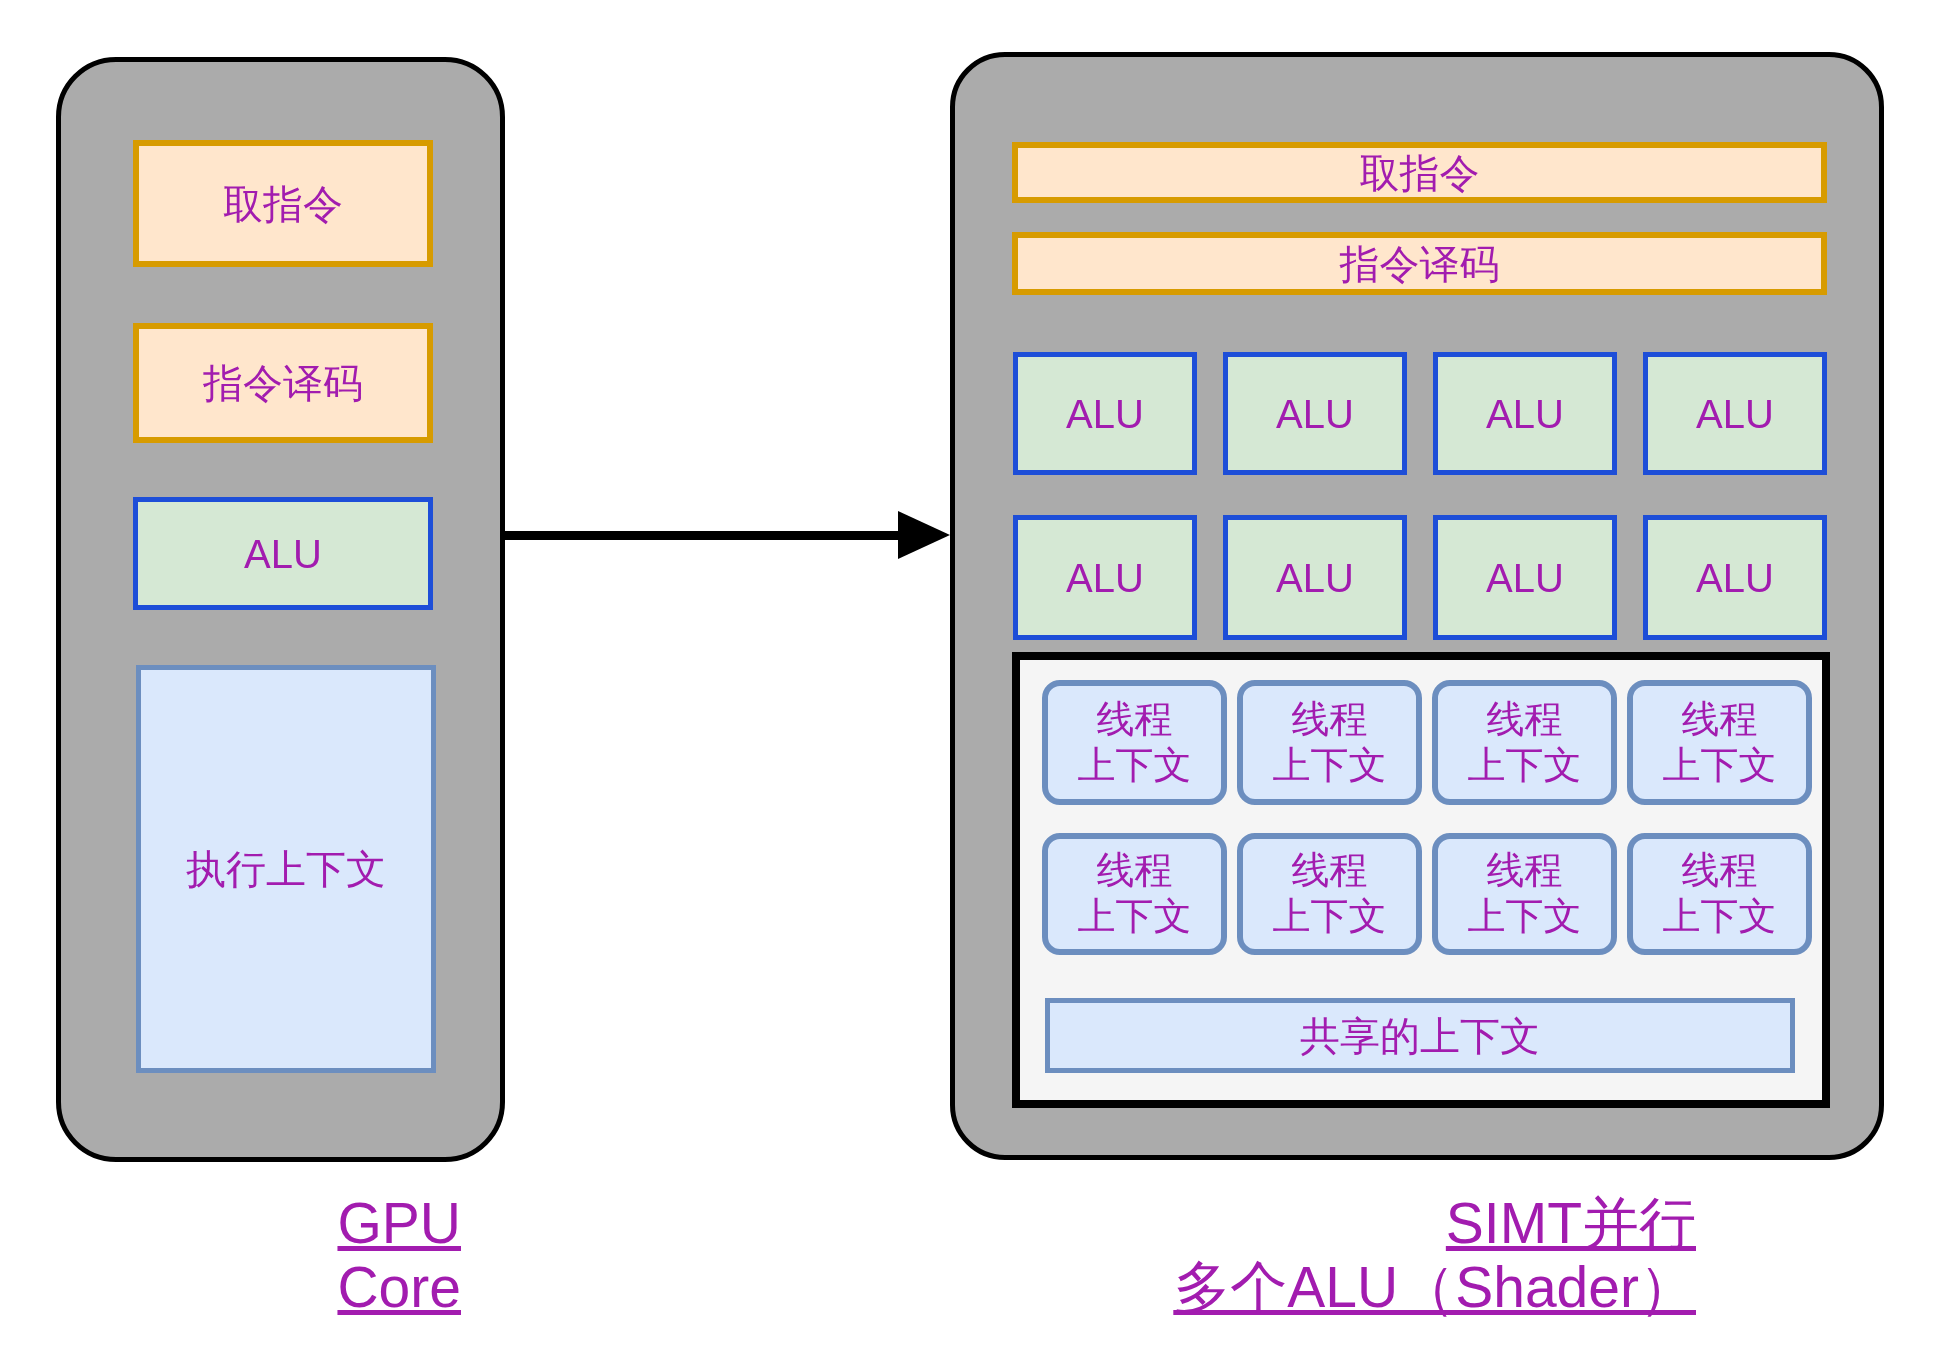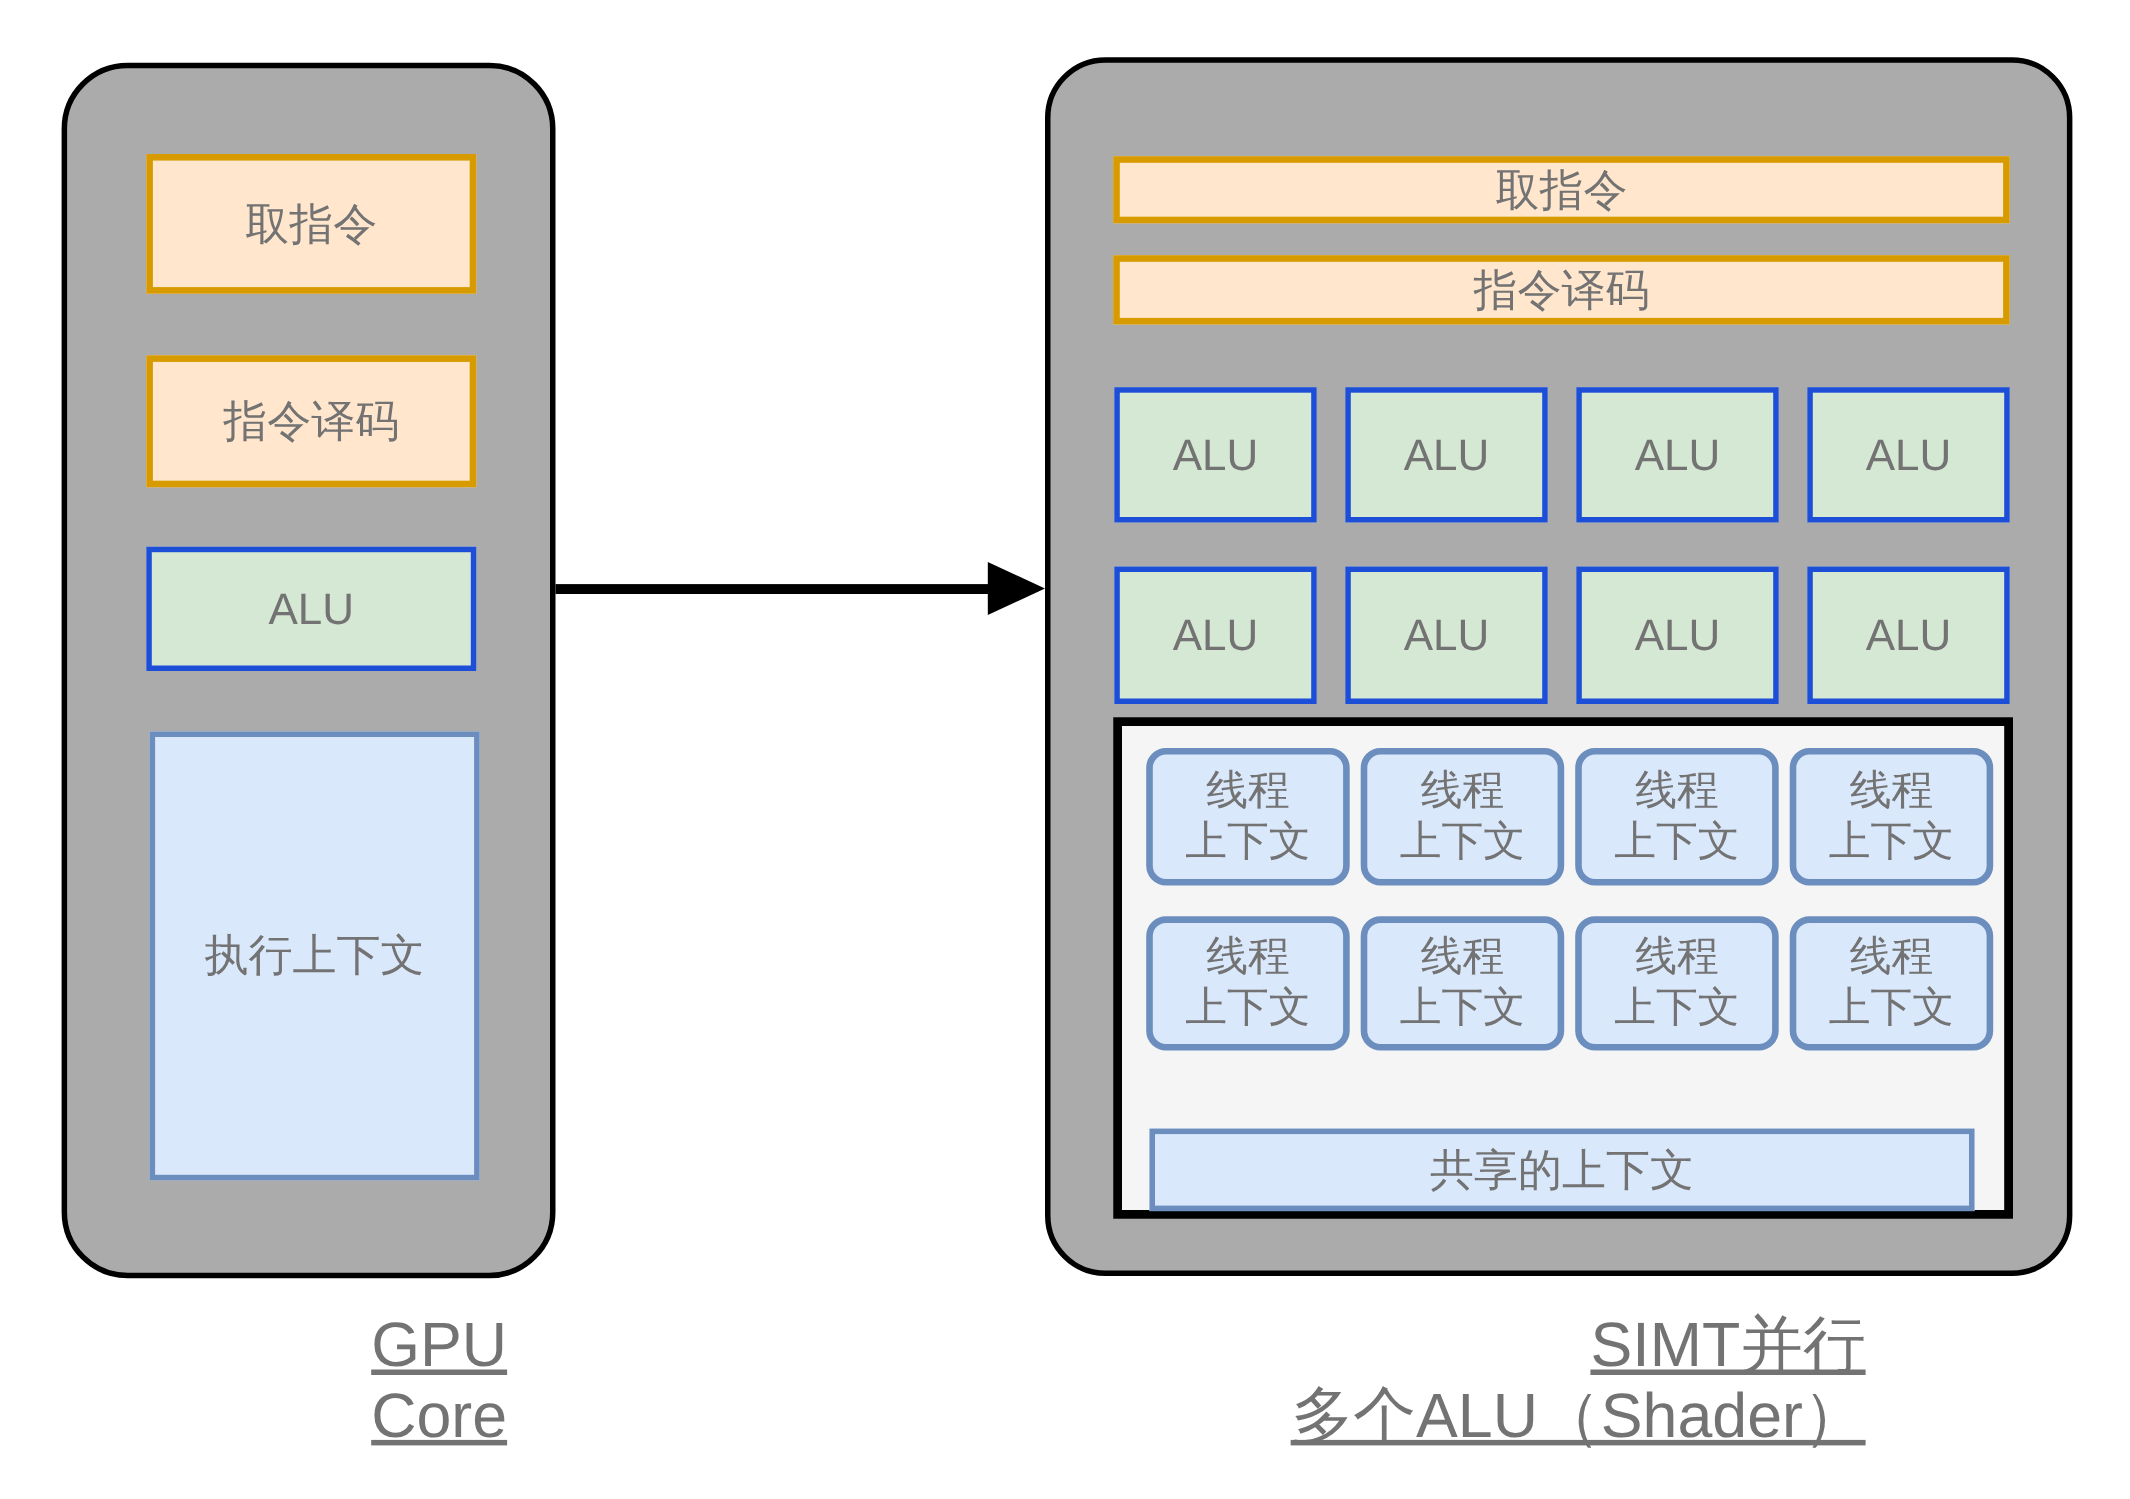--- a/index.html
+++ b/index.html
@@ -1,19 +1,19 @@
 <!DOCTYPE html>
 <html><head>
 <meta charset="utf-8">
 <style>
   html,body { margin:0; padding:0; background:#ffffff; }
   .canvas {
     position:relative; width:1936px; height:1363px;
     font-family:"Liberation Sans","DejaVu Sans",sans-serif;
-    color:#737373; overflow:hidden; background:#fff;
+    color:#a21caf; overflow:hidden; background:#fff;
   }
   .container {
     position:absolute; box-sizing:border-box;
     background:#ABABAB; border:5px solid #000;
   }
   .box {
     position:absolute; box-sizing:border-box;
     display:flex; align-items:center; justify-content:center;
     text-align:center; font-size:40px; line-height:1.15;
   }
@@ -129,21 +129,21 @@
       </div>
       <div class="box blue-thick thread" style="left:412px; top:173px; width:185px; height:122px;">
         <span>线程</span>
         <span>上下文</span>
       </div>
       <div class="box blue-thick thread" style="left:607px; top:173px; width:185px; height:122px;">
         <span>线程</span>
         <span>上下文</span>
       </div>
 
-      <div class="box blue" style="left:25px; top:338px; width:750px; height:75px;margin-top:28px;">
+      <div class="box blue" style="left:25px; top:338px; width:750px; height:75px;">
         <span>共享的上下文</span>
       </div>
     </div>
   </div>
 
   <div class="caption" style="left:896px; top:1192px; width:800px;">
     <div>SIMT并行</div>
     <div>多个ALU（Shader）</div>
   </div>
 

